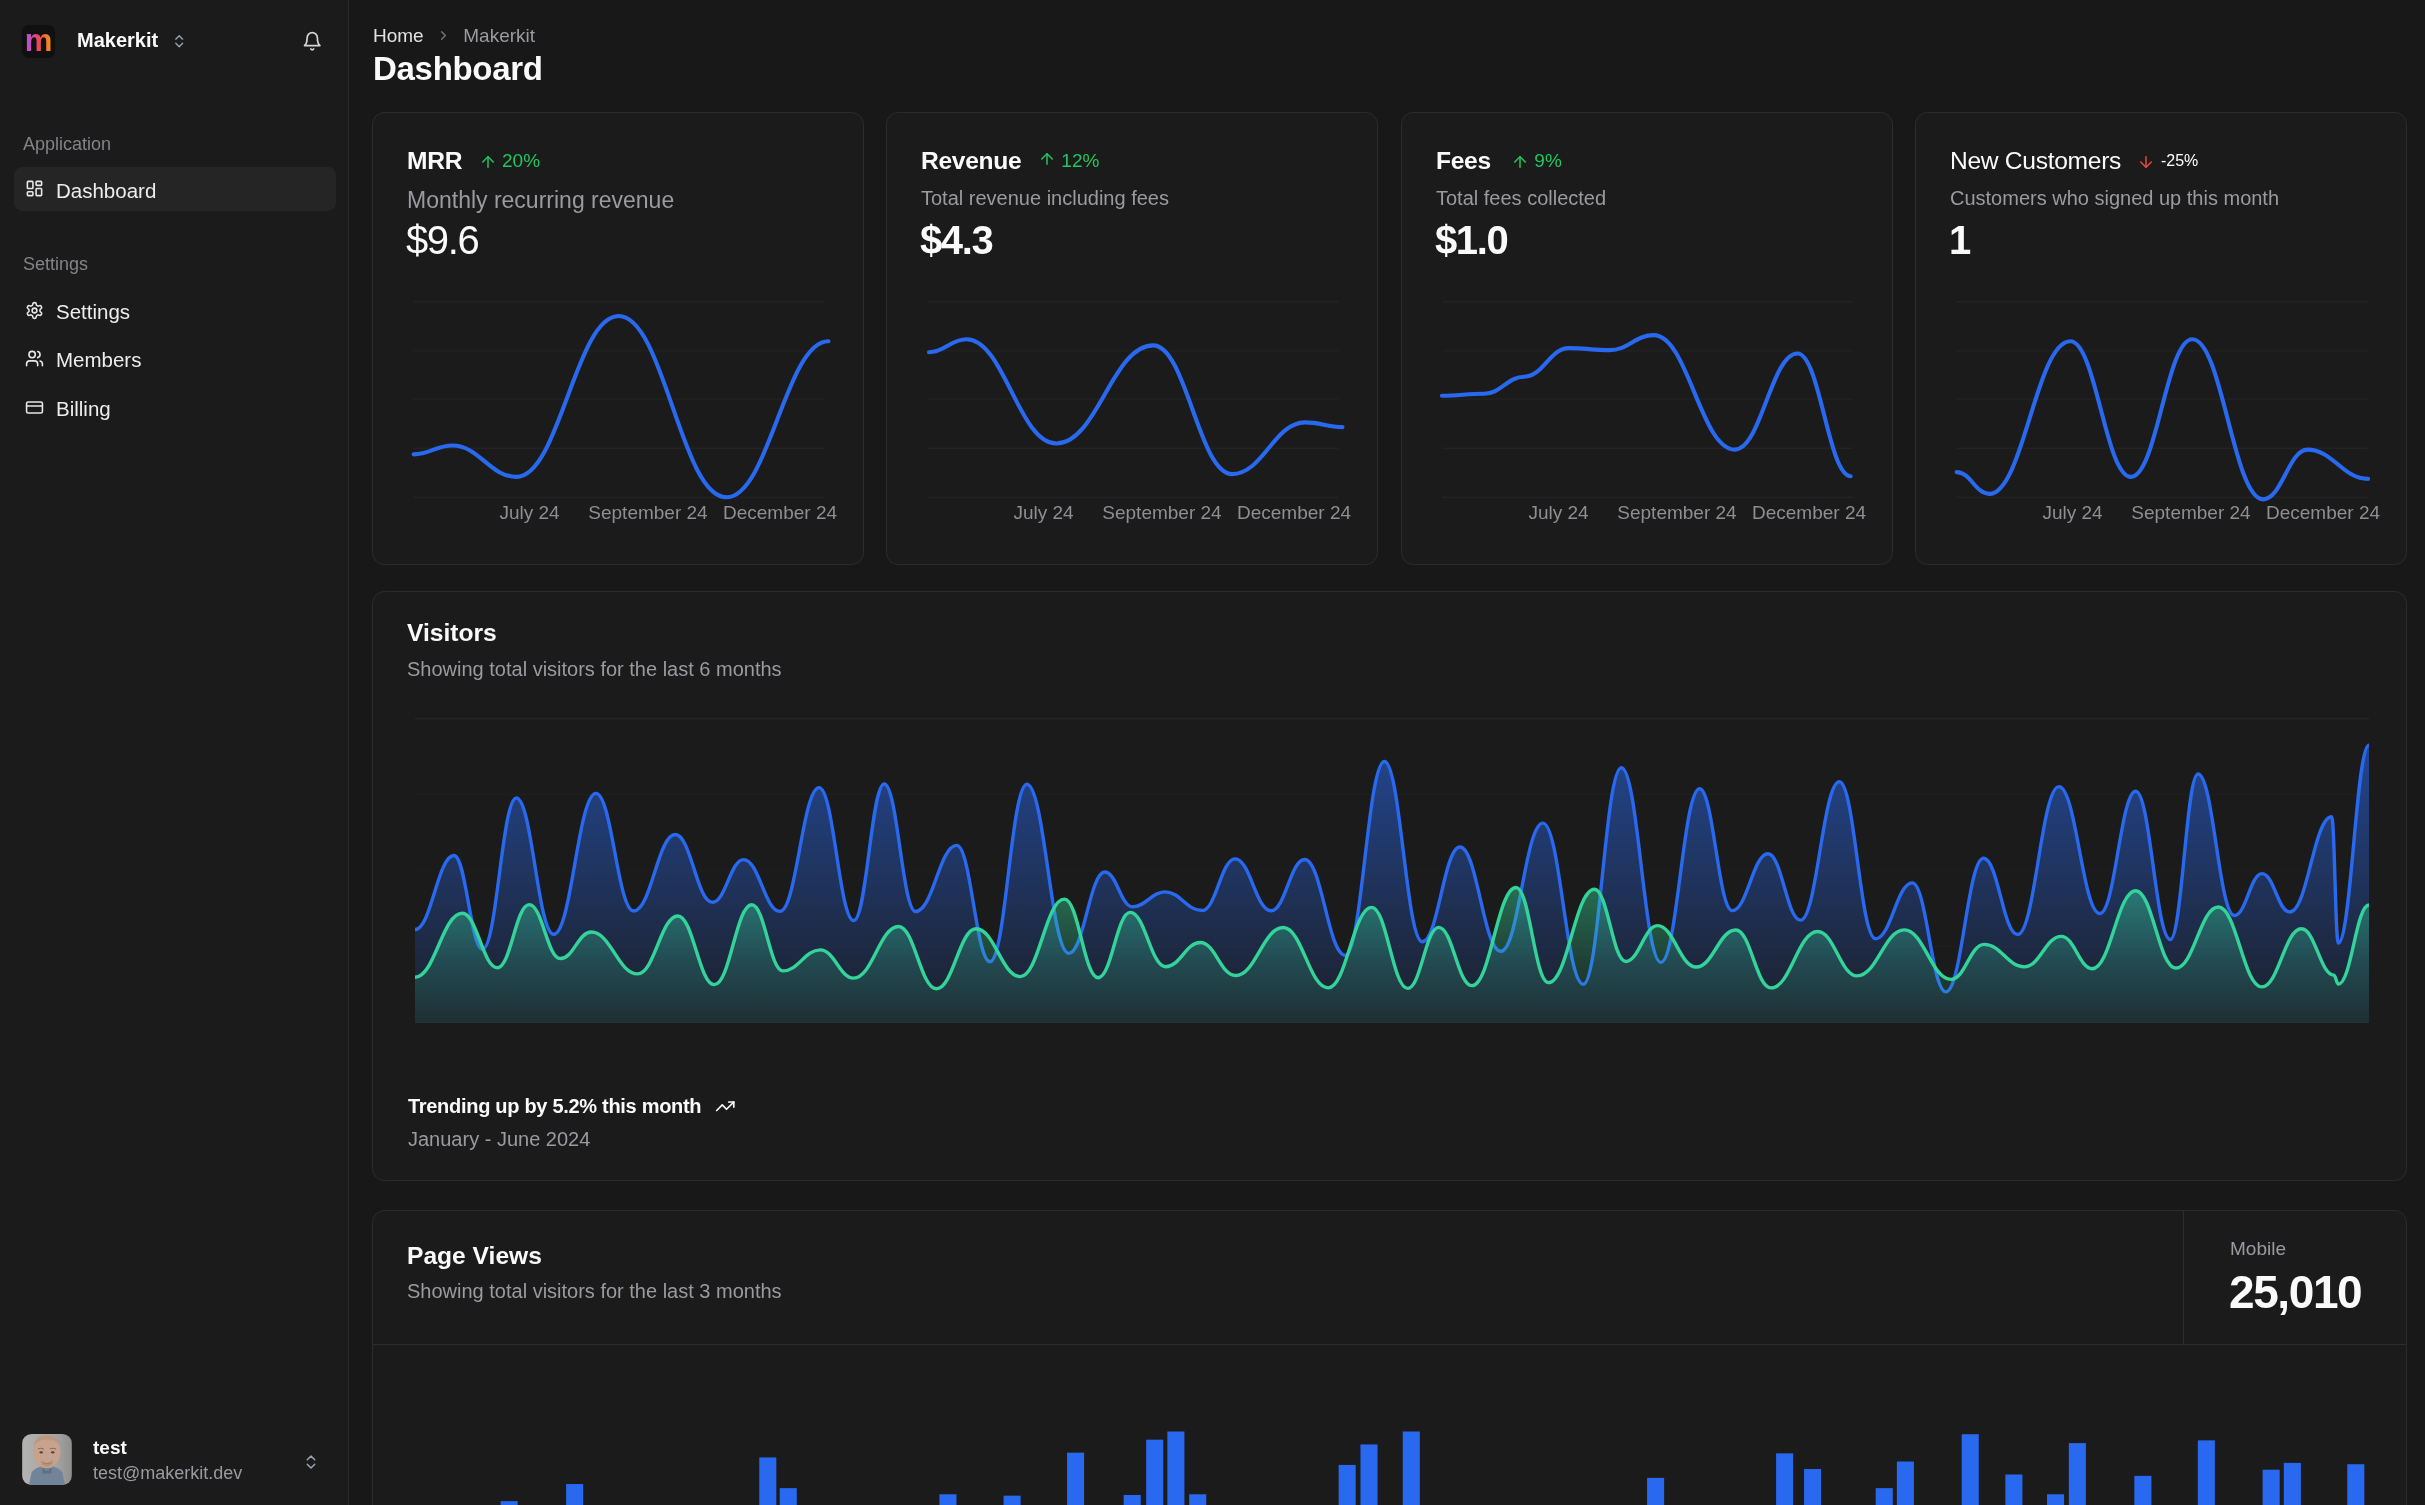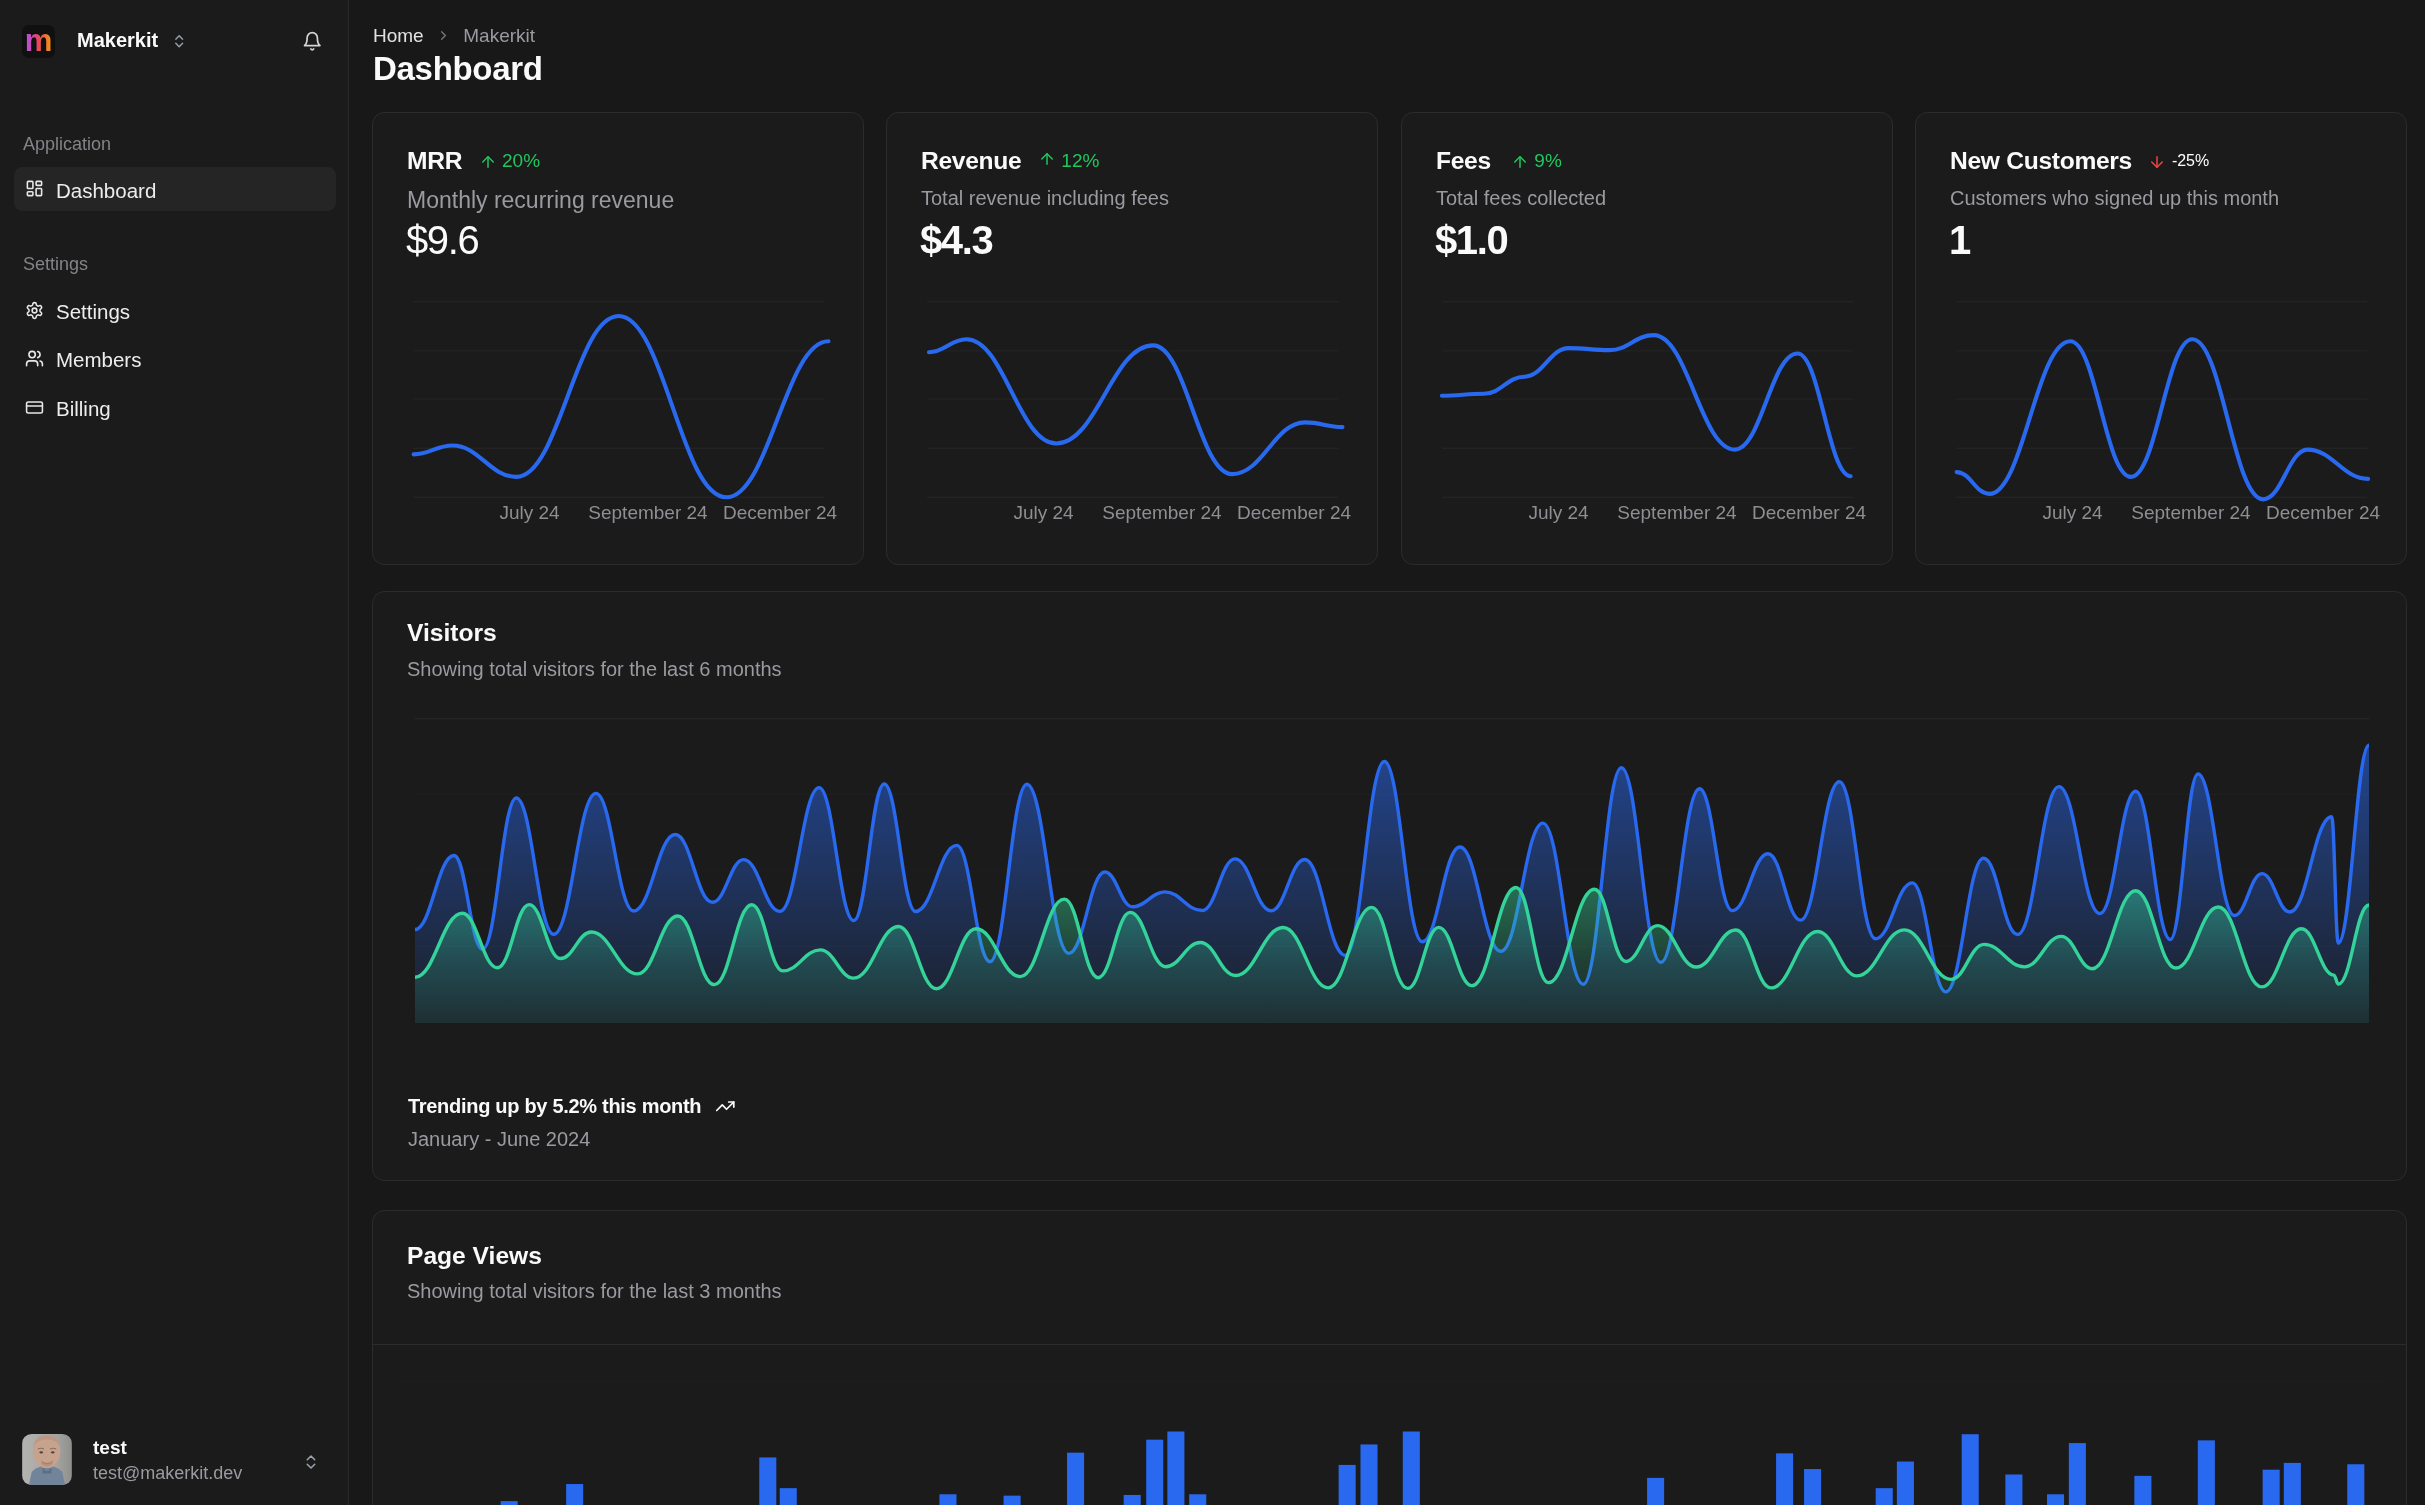--- a/index.html
+++ b/index.html
@@ -162,21 +162,21 @@
         <line x1="58" y1="222" x2="662" y2="222" stroke="#232323" stroke-width="2"></line>
         <line x1="58" y1="294" x2="662" y2="294" stroke="#232323" stroke-width="2"></line>
     <path d="M58.0 145.0C84.0 145.0 94.0 142.0 120.0 142.0C144.8 142.0 154.2 117.0 179.0 117.0C206.3 117.0 216.7 75.0 244.0 75.0C269.2 75.0 278.8 78.0 304.0 78.0C331.3 78.0 341.7 56.0 369.0 56.0C419.0 56.0 438.0 224.0 488.0 224.0C526.6 224.0 541.4 83.0 580.0 83.0C612.8 83.0 625.2 263.0 658.0 263.0" stroke="#2969ef" stroke-width="6" stroke-linecap="round"></path>
   </svg>
   <div class="axis" style="top:389px;left:102px">July 24</div>
   <div class="axis" style="top:389px;left:193px;width:164px">September 24</div>
   <div class="axis" style="top:389px;left:325px;width:164px">December 24</div>
 </div>
 <div class="card" style="left:1915px;top:112px;width:492px;height:453px">
   <div class="row" style="position:absolute;left:34px;top:34px;display:flex;align-items:center;gap:16.4px">
-    <span style="font-size:24.6px;font-weight:700;color:#fafafa;letter-spacing:-0.3px">New Customers</span>
+    <span style="font-size:24.6px;font-weight:400;color:#fafafa;letter-spacing:-0.3px">New Customers</span>
     <span style="display:flex;align-items:center;gap:5.5px;font-size:16px;color:#ffffff"><svg style="margin-bottom:-2px" width="18" height="18" viewBox="0 0 24 24" fill="none" stroke="#ef4444" stroke-width="2" stroke-linecap="round" stroke-linejoin="round">
             <path d="M12 5v14"></path>
             <path d="m19 12-7 7-7-7"></path>
           </svg>-25%</span>
   </div>
   <div style="position:absolute;left:34px;top:74px;font-size:20px;color:#9a9aa0">Customers who signed up this month</div>
   <div style="position:absolute;left:33px;top:105px;font-size:40px;font-weight:700;color:#fafafa;letter-spacing:-1.4px">1</div>
   <svg style="position:absolute;left:0;top:184px" width="492" height="218" viewBox="0 0 721 320" fill="none">
     <line x1="58" y1="7" x2="662" y2="7" stroke="#232323" stroke-width="2"></line>
         <line x1="58" y1="79" x2="662" y2="79" stroke="#232323" stroke-width="2"></line>
@@ -220,20 +220,24 @@
           <polyline points="22 7 13.5 15.5 8.5 10.5 2 17"></polyline>
           <polyline points="16 7 22 7 22 13"></polyline>
         </svg></div>
   <div style="position:absolute;left:35px;top:536px;font-size:20px;color:#9a9aa0">January - June 2024</div>
 </div>
 
 <div class="card" style="left:372px;top:1210px;width:2035px;height:321px;overflow:hidden">
   <div style="position:absolute;left:0;top:0;width:2035px;height:134px;border-bottom:1.4px solid #2c2c2c"></div>
   <div style="position:absolute;left:34px;top:31px;font-size:24.6px;font-weight:700;color:#fafafa">Page Views</div>
   <div style="position:absolute;left:34px;top:69px;font-size:20px;color:#9a9aa0">Showing total visitors for the last 3 months</div>
+  <div style="position:absolute;left:1810px;top:0;width:224px;height:134px;border-left:1.4px solid #2c2c2c">
+    <div style="position:absolute;left:46px;top:27px;font-size:19px;color:#9a9aa0">Mobile</div>
+    <div style="position:absolute;left:45px;top:54px;font-size:46px;font-weight:700;color:#fafafa;letter-spacing:-1.4px">25,010</div>
+  </div>
   <svg style="position:absolute;left:0;top:135px" width="2035" height="186" viewBox="0 0 2982 272">
     <line x1="30" y1="52" x2="2952" y2="52" stroke="#1d1d1d" stroke-width="2"></line>
     <line x1="30" y1="168" x2="2952" y2="168" stroke="#1d1d1d" stroke-width="2"></line>
     <rect x="187" y="227" width="25" height="47" fill="#2969ef"></rect>
         <rect x="283" y="202" width="25" height="72" fill="#2969ef"></rect>
         <rect x="566" y="163" width="25" height="111" fill="#2969ef"></rect>
         <rect x="596" y="208" width="25" height="66" fill="#2969ef"></rect>
         <rect x="830" y="217" width="25" height="57" fill="#2969ef"></rect>
         <rect x="924" y="219" width="25" height="55" fill="#2969ef"></rect>
         <rect x="1017" y="156" width="25" height="118" fill="#2969ef"></rect>

